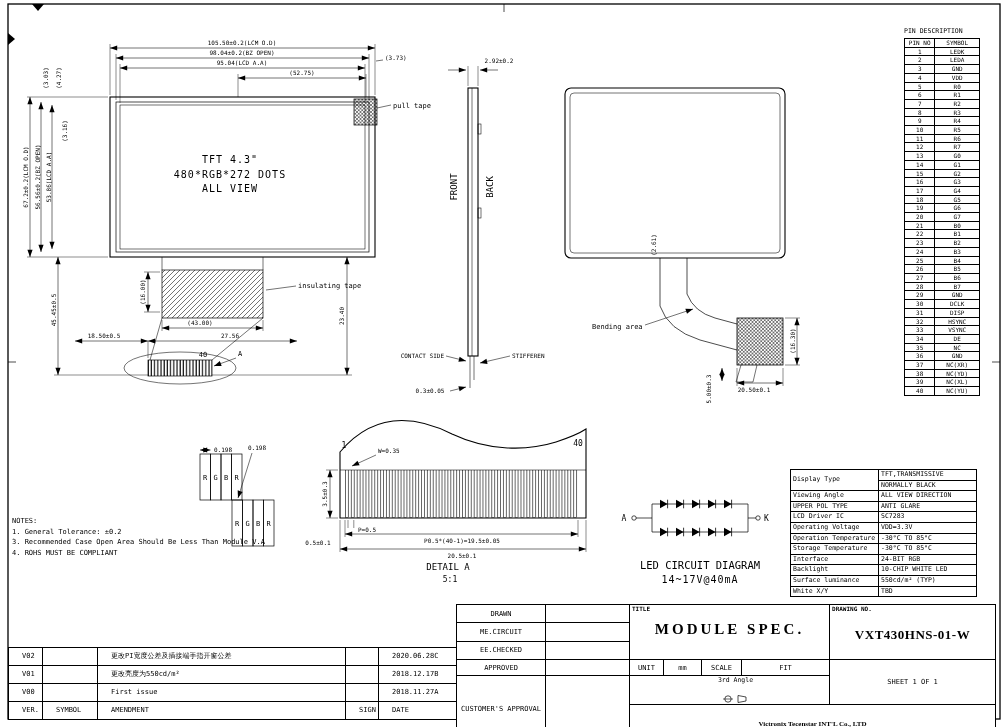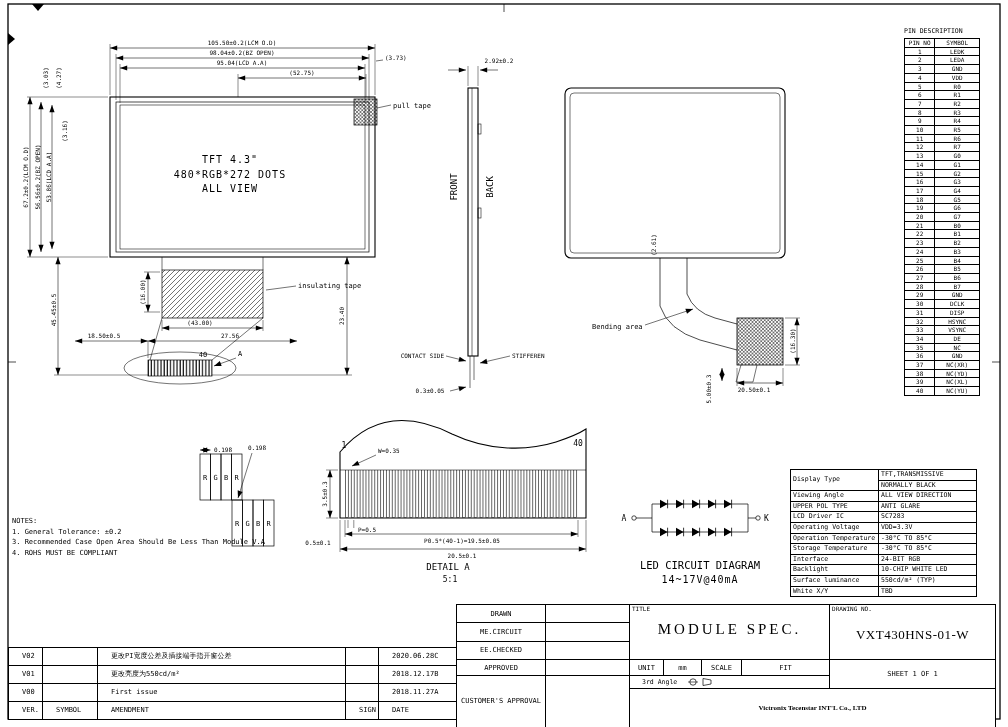--- a/index.html
+++ b/index.html
@@ -43,29 +43,29 @@
   #notes-block { left:12px; top:516px; width:340px; font-size:7px; line-height:10.5px; }
 
   #rev-table { left:8px; top:647px; width:449px; table-layout:fixed; }
   #rev-table td { font-size:7px; height:17px; line-height:17px; text-align:left;
       padding:0 13px; white-space:nowrap; overflow:hidden; }
 
   #title-table { left:456px; top:604px; width:539px; table-layout:fixed; }
   #title-table td { font-size:7px; text-align:center; padding:0; overflow:hidden; vertical-align:middle; }
   #title-table tr.h16 td { height:16px; }
   #title-table tr.h13 td { height:13px; }
-  .cell-rel { position:relative; width:100%; height:100%; }
+  .cell-rel { position:relative; width:100%; height:100%;font-weight:bold; }
   .corner-label { position:absolute; top:1px; left:2px; font-size:6px; line-height:6px; }
   .module-title { font-family:"Liberation Serif", serif; font-size:15px; letter-spacing:3px;
       line-height:48px; }
   .drawing-no { font-family:"Liberation Serif", serif; font-size:13px; letter-spacing:0.5px;
       line-height:48px; padding-top:6px; }
   .company { font-family:"Liberation Serif", serif; font-weight:bold; font-size:16px; line-height:38px; }
   .customer { line-height:9px; font-size:7px; padding:0 4px; }
-  .angle-cell { display:flex; align-items:center; gap:10px; padding-left:12px; font-size:6.5px; }
+  .angle-cell { display:flex; align-items:center; gap:10px; padding-left:12px; font-size:6.5px;flex-direction:column; }
 </style>
 </head>
 <body>
 
 <svg id="drawing-svg" width="1008" height="727" viewBox="0 0 1008 727" xmlns="http://www.w3.org/2000/svg">
   <defs>
     <marker id="ae" markerUnits="userSpaceOnUse" markerWidth="9" markerHeight="9" refX="7.6" refY="4" orient="auto-start-reverse">
       <path d="M0.4,1.4 L7.6,4 L0.4,6.6 Z" fill="#000"></path>
     </marker>
     <pattern id="xhatch" width="3.5" height="3.5" patternUnits="userSpaceOnUse">

